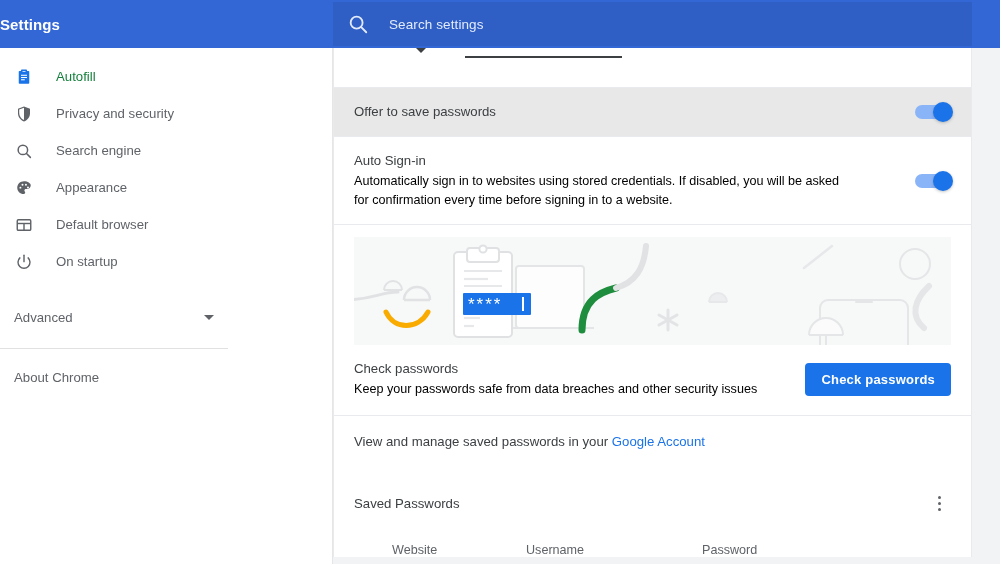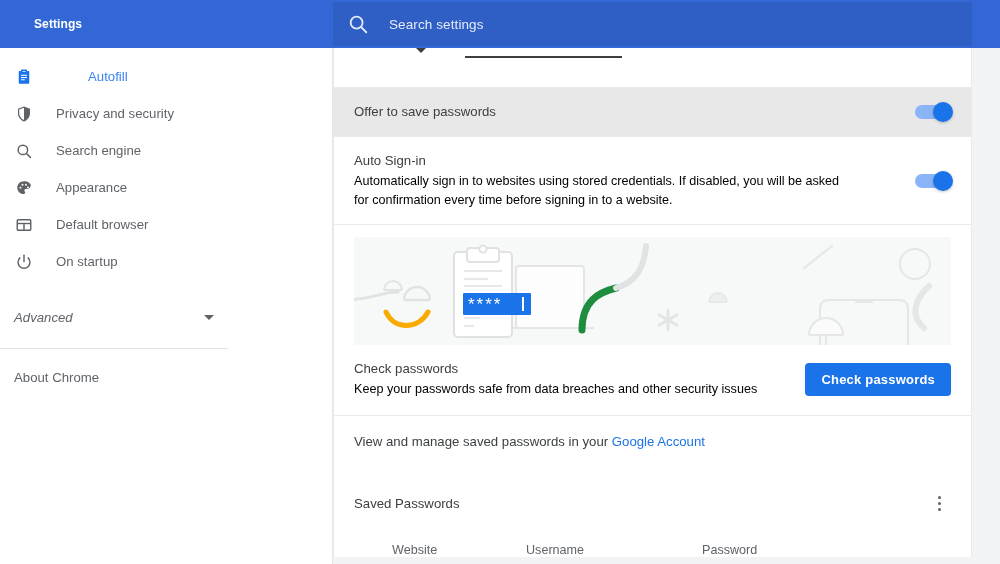--- a/index.html
+++ b/index.html
@@ -16,23 +16,23 @@
   
   .header {
     position: absolute; top: 0; left: 0;
     width: 1000px; height: 48px;
     background: #3367d6;
     display: flex; align-items: center;
     z-index: 20;
   }
   .header-title {
     width: 304px;
-    padding-left: 34px;
+    padding-left: 0;
     color: #ffffff;
-    font-size: 12px;
+    font-size: 15px;
     font-weight: bold;
     letter-spacing: .1px;
   }
   .search-box {
     position: absolute; left: 333px; top: 2px;
     width: 639px; height: 44px;
     background: #2f5fc4;
     display: flex; align-items: center;
     padding-left: 14px;
   }
@@ -59,36 +59,35 @@
     color: #5f6368;
     font-size: 13.2px;
     cursor: pointer;
   }
   .nav-item .nav-ico {
     width: 20px; height: 20px; flex: 0 0 20px;
     margin-right: 22px;
     display: flex; align-items: center; justify-content: center;
     color: #5f6368;
   }
-  .nav-item.active { color: #3b82f6; gap: 32px; }
+  .nav-item.active { color: #15803d; }
   .nav-item.active .nav-ico { color: #1a73e8; }
   .nav-label { line-height: 1; }
 
   .nav-advanced {
     display: flex; align-items: center;
     height: 38px;
     margin-top: 18px;
     padding-left: 14px;
     color: #5f6368;
     font-size: 13.2px;
     cursor: pointer;
     width: 228px;
     justify-content: space-between;
     padding-right: 14px;
-    font-style: italic;
   }
   .caret { width: 0; height: 0; border-left: 5px solid transparent; border-right: 5px solid transparent; border-top: 5px solid #5f6368; }
 
   .nav-divider {
     width: 228px; height: 1px;
     background: #e0e1e3;
     margin: 12px 0 10px 0;
   }
   .nav-plain {
     display: flex; align-items: center;

